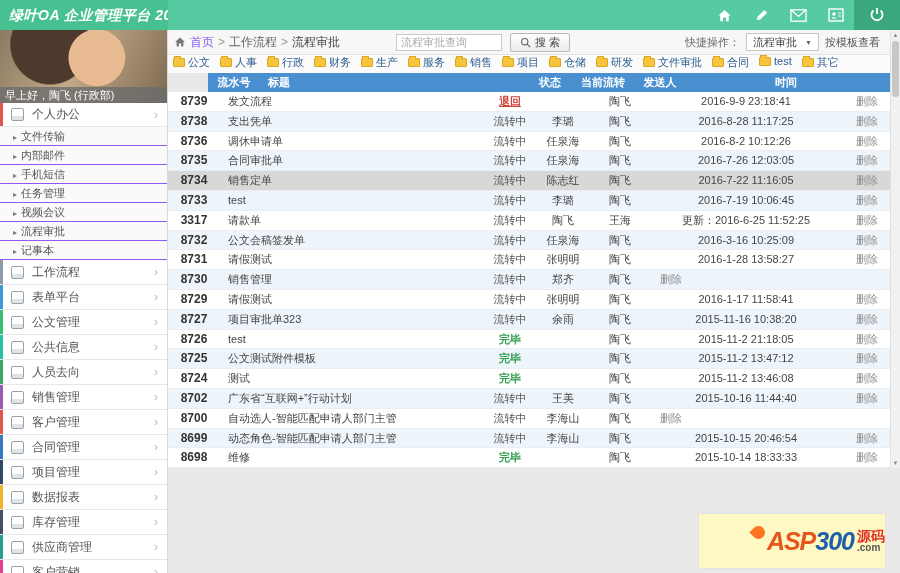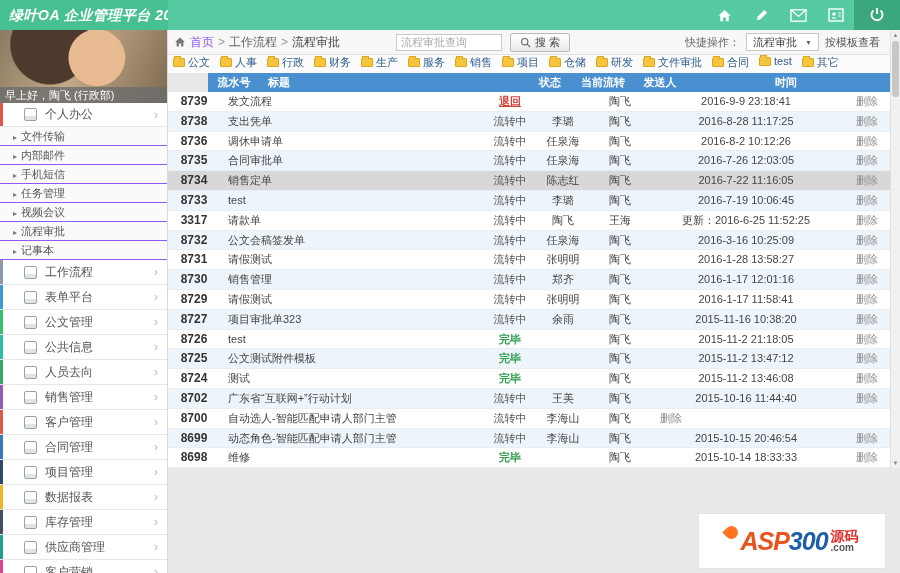--- a/index.html
+++ b/index.html
@@ -21,21 +21,21 @@
 
   
   .photo { height:73px; position:relative; overflow:hidden;
     background:
       radial-gradient(circle at 58% 38%, #e9bb93 0 26%, rgba(0,0,0,0) 27%),
       radial-gradient(circle at 30% 20%, #4d3a2c 0 30%, rgba(0,0,0,0) 31%),
       linear-gradient(115deg,#8a7a62 0%, #c3a987 45%, #7d6a52 100%); }
   .greet { position:absolute; left:0; right:0; bottom:0; height:16px; line-height:16px;
     background:rgba(108,108,108,.8); color:#fff; font-size:11px; padding-left:5px; white-space:nowrap; }
   .phead, .section { display:flex; align-items:center; position:relative; background:#fff;
-    border-bottom:1px solid #e7e7e7; padding-left:24px; cursor:pointer; }
+    border-bottom:1px solid #e7e7e7; padding-left:11px; cursor:pointer; }
   .phead { height:24px; }
   .section { height:25px; }
   .stripe { position:absolute; left:0; top:0; bottom:0; width:3px; }
   .mico { width:13px; height:13px; border:1px solid #98a1aa; border-radius:2px; margin-right:8px; flex:none;
     background:linear-gradient(#fff,#fff 60%, #dfe4e8 61%); }
   .mlabel { flex:1; color:#555; font-size:12px; white-space:nowrap; overflow:hidden; }
   .chev { color:#b9b9b9; margin-right:9px; font-size:12px; }
   .subitem { height:19px; line-height:19px; background:#fafafa; border-bottom:1px solid #8b5cf6;
     padding-left:13px; color:#555; font-size:11px; cursor:pointer; white-space:nowrap; }
   .caret { color:#777; font-size:8px; margin-right:4px; }
@@ -82,22 +82,22 @@
   .st-done { font-weight:bold; }
   .del { color:#8a8a8a; }
 
   
   .scroll { position:absolute; top:0; right:0; width:10px; height:438px; background:#f1f1f1; border-left:1px solid #e0e0e0; }
   .sarrow { height:10px; text-align:center; font-size:6px; line-height:10px; color:#888; cursor:pointer; }
   .sarrow.down { position:absolute; bottom:0; left:0; right:0; }
   .thumb { position:absolute; top:11px; left:1px; width:7px; height:56px; background:#c7c7c7; border-radius:3px; cursor:pointer; }
 
   
-  .wmark { position:absolute; right:14px; bottom:4px; width:188px; height:56px; background:#ffffff;
-    border:1px solid #e3e3e3; display:flex; align-items:center; justify-content:center; }
+  .wmark { position:absolute; right:14px; bottom:4px; width:188px; height:56px; background:#fef9c3;
+    border:1px solid #e3e3e3; display:flex; align-items:center; justify-content:flex-end; }
   .flame { width:13px; height:13px; background:#ff7420; border-radius:0 50% 50% 50%;
     transform:rotate(-45deg); margin:-18px 2px 0 0; }
   .asp { color:#e8541d; font-weight:bold; font-style:italic; font-size:25px; letter-spacing:-1px; }
   .n300 { color:#1d5fa8; font-weight:bold; font-style:italic; font-size:25px; letter-spacing:-1px; }
   .wcol { display:flex; flex-direction:column; align-items:flex-start; margin-left:3px; line-height:1; }
   .cn { color:#e03028; font-weight:bold; font-size:14px; }
   .com { color:#555; font-weight:bold; font-size:10px; }
 </style>
 </head>
 <body>
@@ -420,21 +420,20 @@
           <div class="c c5">陶飞</div>
           <div class="c c6">2016-1-28 13:58:27</div>
           <div class="c c7 del">删除</div>
         </div>
         <div class="tr alt">
           <div class="c c1 no">8730</div>
           <div class="c c2">销售管理</div>
           <div class="c c3 " style="color: rgb(85, 85, 85);">流转中</div>
           <div class="c c4">郑齐</div>
           <div class="c c5">陶飞</div>
-          <div class="c c6">2016-1-17 12:01:16</div>
           <div class="c c7 del">删除</div>
         </div>
         <div class="tr">
           <div class="c c1 no">8729</div>
           <div class="c c2">请假测试</div>
           <div class="c c3 " style="color: rgb(85, 85, 85);">流转中</div>
           <div class="c c4">张明明</div>
           <div class="c c5">陶飞</div>
           <div class="c c6">2016-1-17 11:58:41</div>
           <div class="c c7 del">删除</div>

